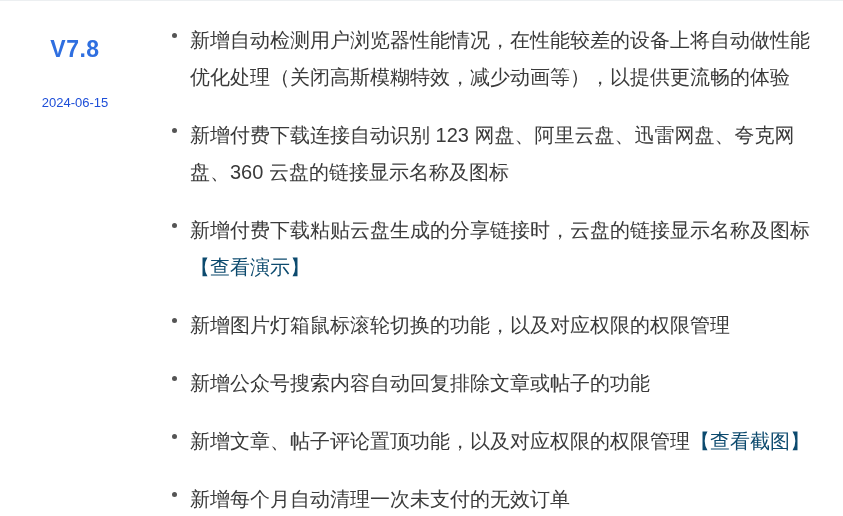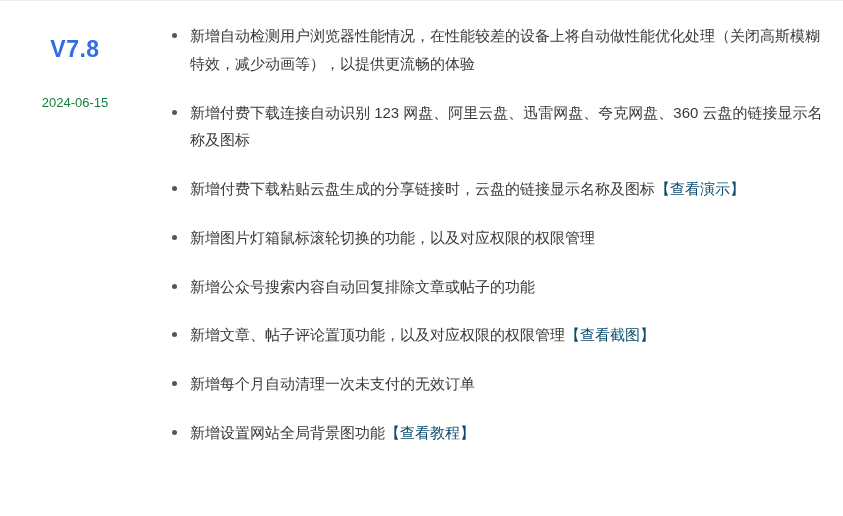--- a/index.html
+++ b/index.html
@@ -40,21 +40,21 @@
     box-sizing: border-box;
   }
   .version {
     color: #2f6fe0;
     font-size: 23px;
     font-weight: bold;
     letter-spacing: 0.5px;
     margin-bottom: 32px;
   }
   .date {
-    color: #15803d;
+    color: #1d4ed8;
     font-size: 13px;
   }
   .body {
     flex: 1 1 auto;
     padding-left: 18px;
     padding-right: 20px;
     box-sizing: border-box;
   }
   .section-title {
     font-size: 16px;
@@ -64,21 +64,21 @@
   }
   ul.feature-list {
     list-style: none;
     margin: 0;
     padding: 0;
   }
   ul.feature-list > li {
     position: relative;
     padding-left: 22px;
     margin-bottom: 21px;
-    font-size: 15px;
+    font-size: 20px;
     line-height: 1.85;
     color: #3a3a3a;
   }
   ul.feature-list > li::before {
     content: "";
     position: absolute;
     left: 4px;
     top: 11px;
     width: 5px;
     height: 5px;

